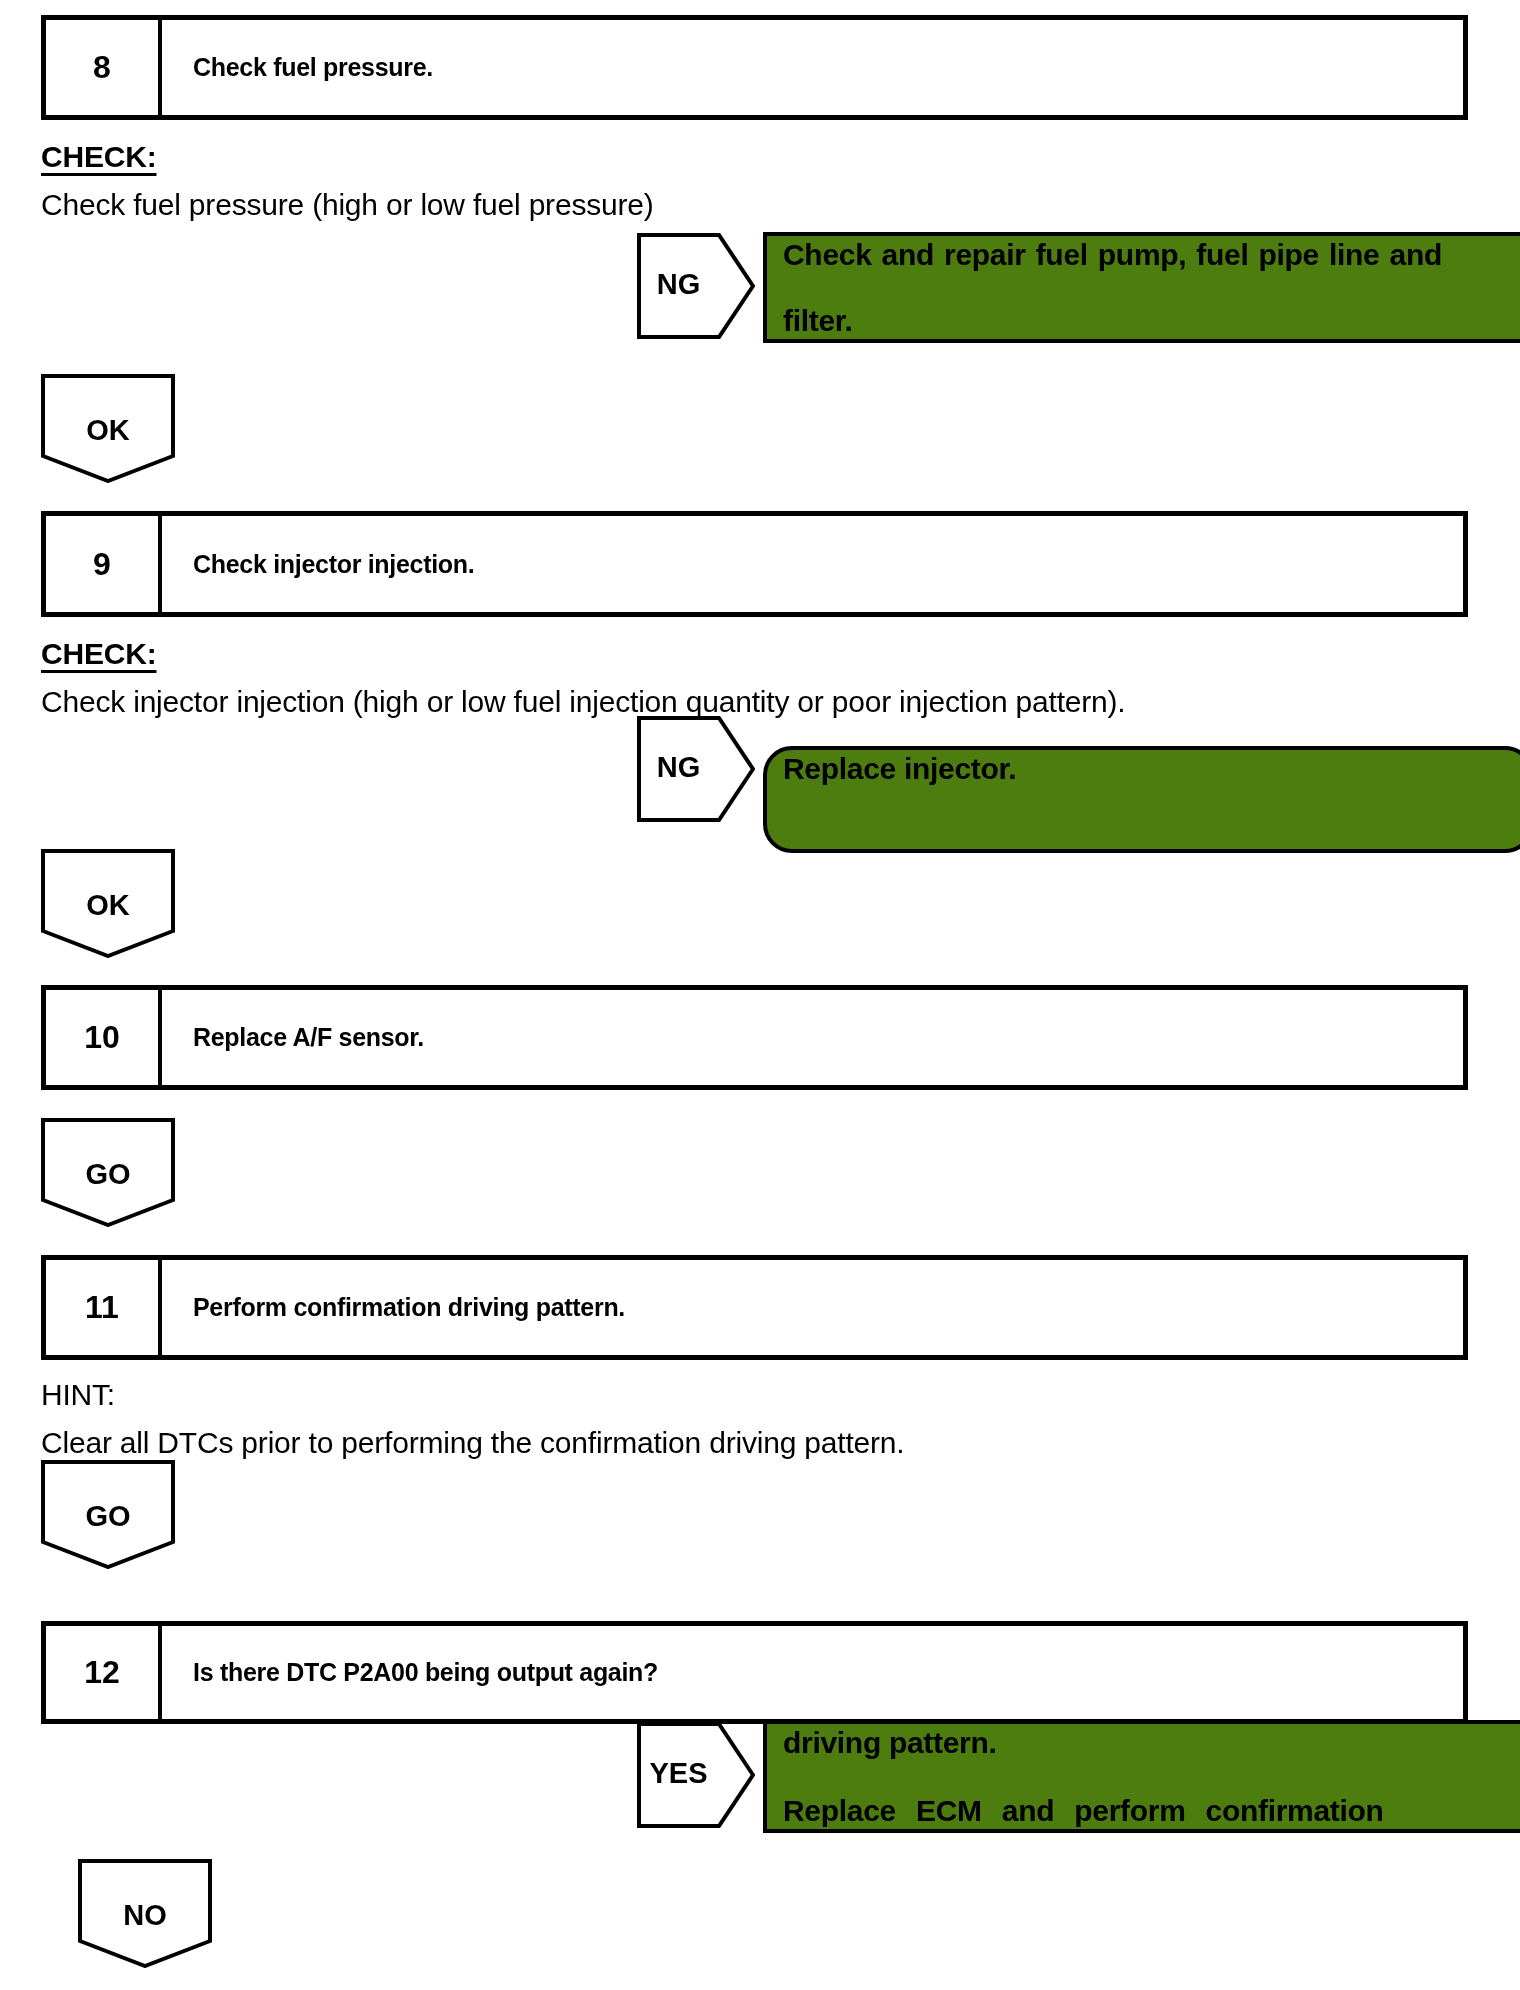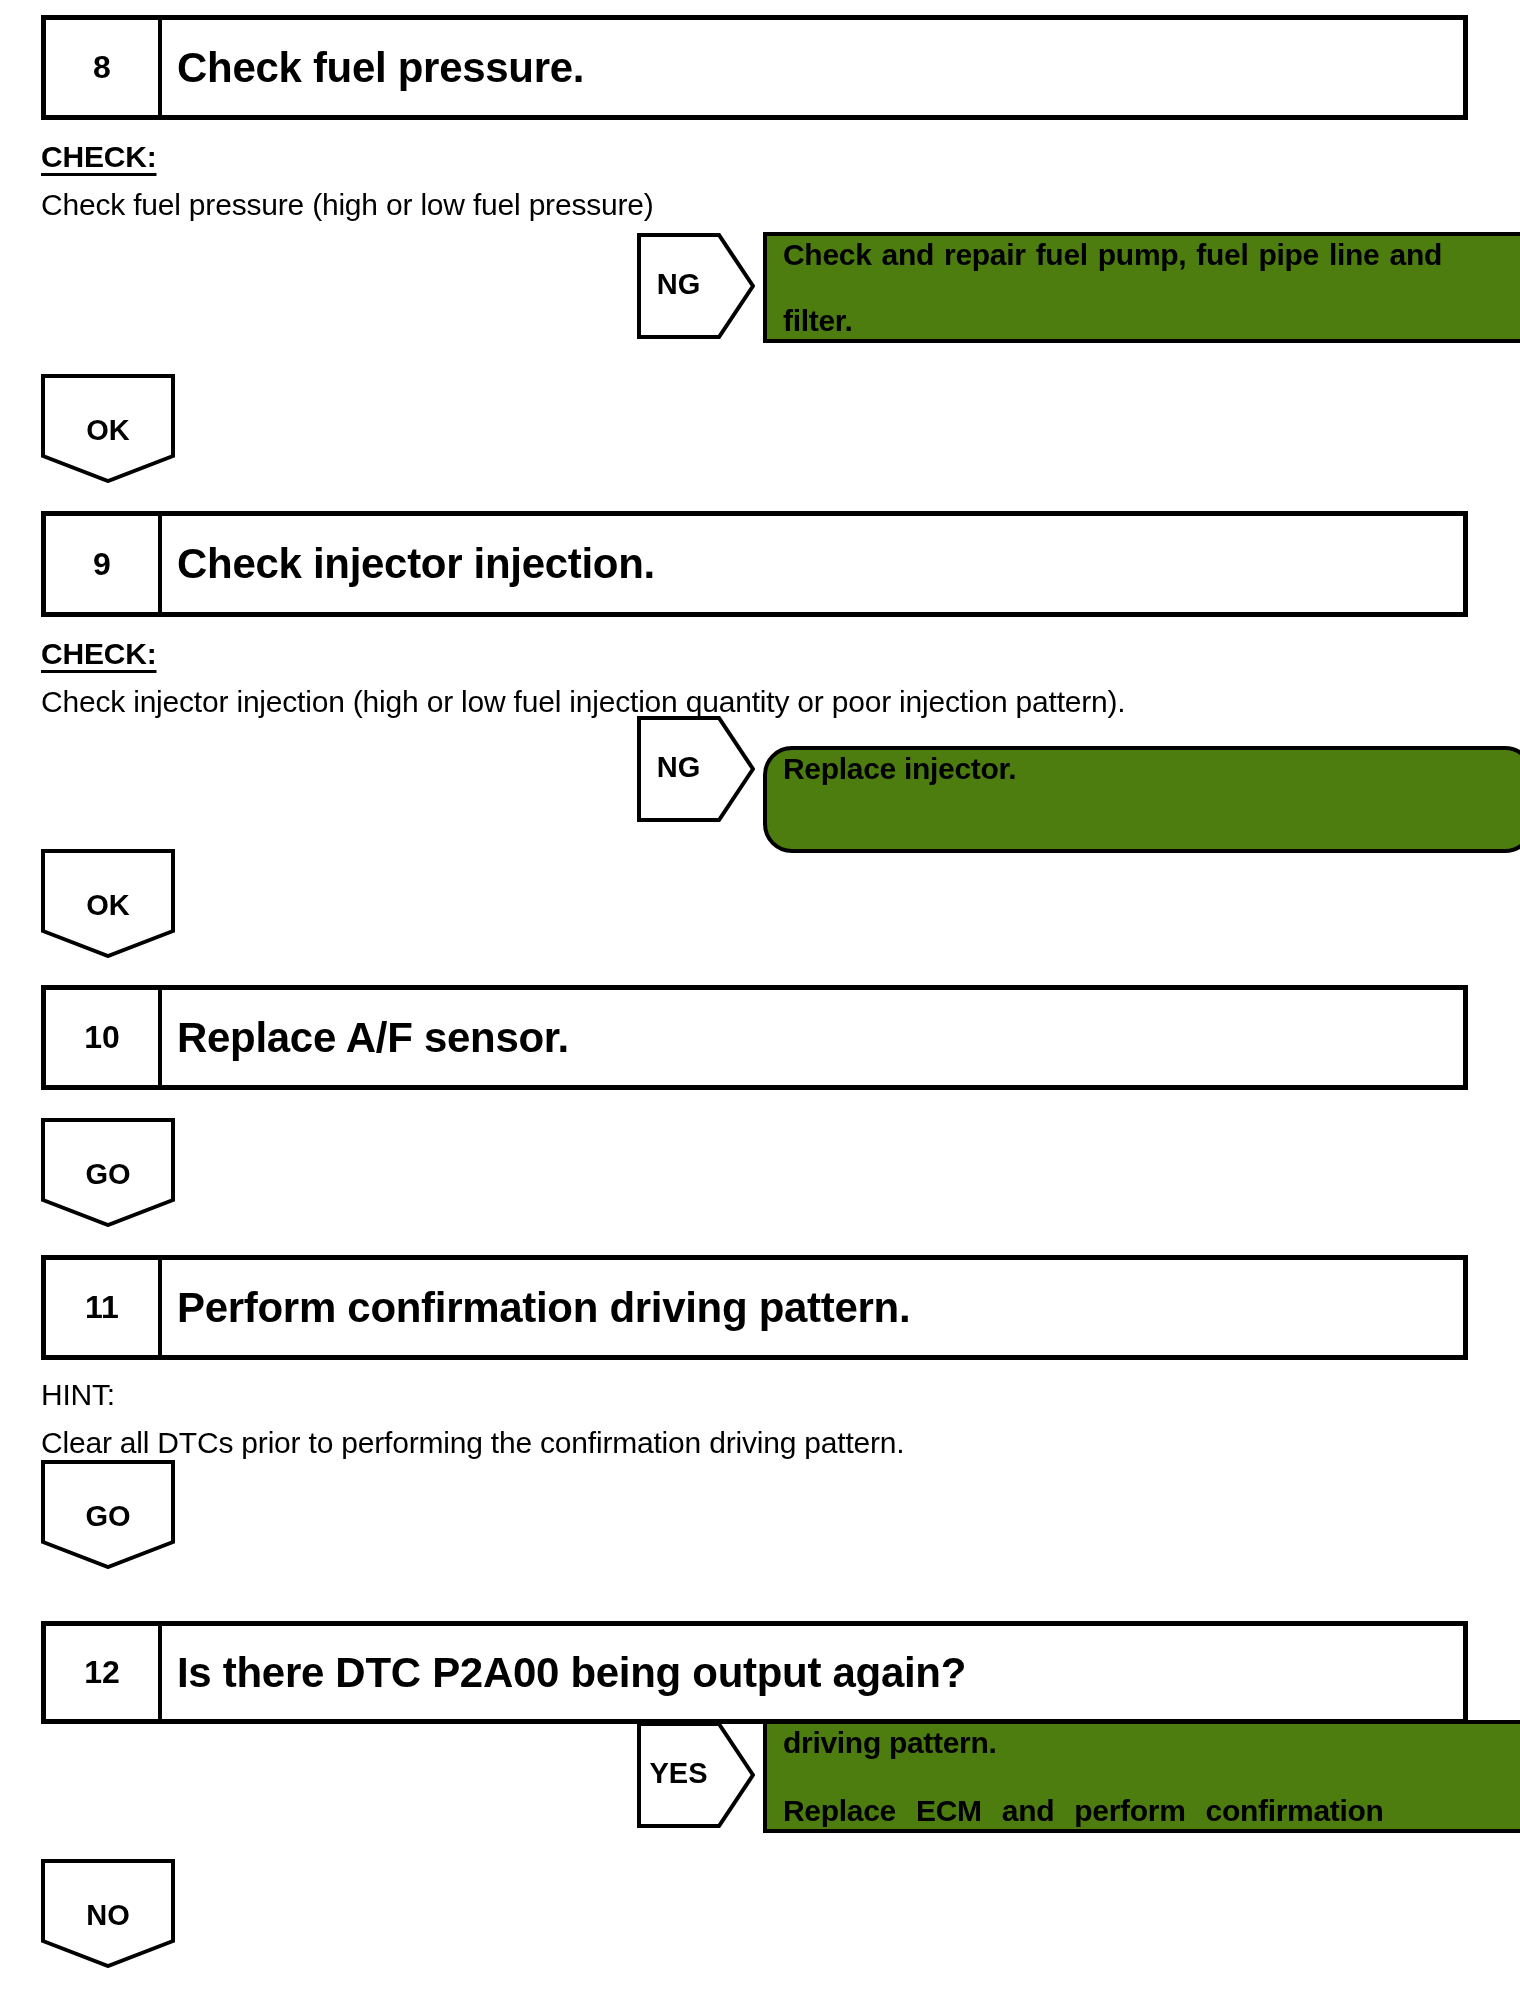--- a/index.html
+++ b/index.html
@@ -11,22 +11,22 @@
   .step {
     position:absolute; left:41px; width:1427px; box-sizing:border-box;
     border:5px solid #000; background:#fff; display:flex; align-items:stretch;
   }
   .step .num {
     width:112px; flex:0 0 112px; border-right:4px solid #000;
     display:flex; align-items:center; justify-content:center;
     font-weight:bold; font-size:32px;
   }
   .step .title {
-    flex:1; display:flex; align-items:center; padding-left:15px;
-    font-weight:bold; font-size:42px; letter-spacing:-0.3px; white-space:nowrap;
+    flex:1; display:flex; align-items:center; padding-left:31px;
+    font-weight:bold; font-size:25px; letter-spacing:-0.3px; white-space:nowrap;
   }
   
   .note-label {
     position:absolute; left:41px; font-size:30px; font-weight:bold;
     text-decoration:underline; text-decoration-thickness:3px; text-underline-offset:6px;
     letter-spacing:-0.2px;
   }
   .hint-label {
     position:absolute; left:41px; font-size:30px; font-weight:normal; letter-spacing:-0.2px;
   }
@@ -156,20 +156,20 @@
     <svg width="118" height="106" viewBox="0 0 118 106">
       <polygon points="2,2 82,2 116,53 82,104 2,104" fill="#ffffff" stroke="#000000" stroke-width="4"></polygon>
     </svg>
     <span class="plabel">YES</span>
   </div>
   <div class="branch-box" style="top:1720px; height:113px;">
     <div class="line">driving pattern.</div>
     <div class="line space-lg">Replace ECM and perform confirmation</div>
   </div>
 
-  <div class="pent-down" style="top:1859px;">
+  <div class="pent-down" style="top:1859px;margin-left:37px;">
     <svg width="134" height="109" viewBox="0 0 134 109">
       <polygon points="2,2 132,2 132,82 67,107 2,82" fill="#ffffff" stroke="#000000" stroke-width="4"></polygon>
     </svg>
     <span class="plabel">NO</span>
   </div>
 
 </div>
 
 </body></html>

